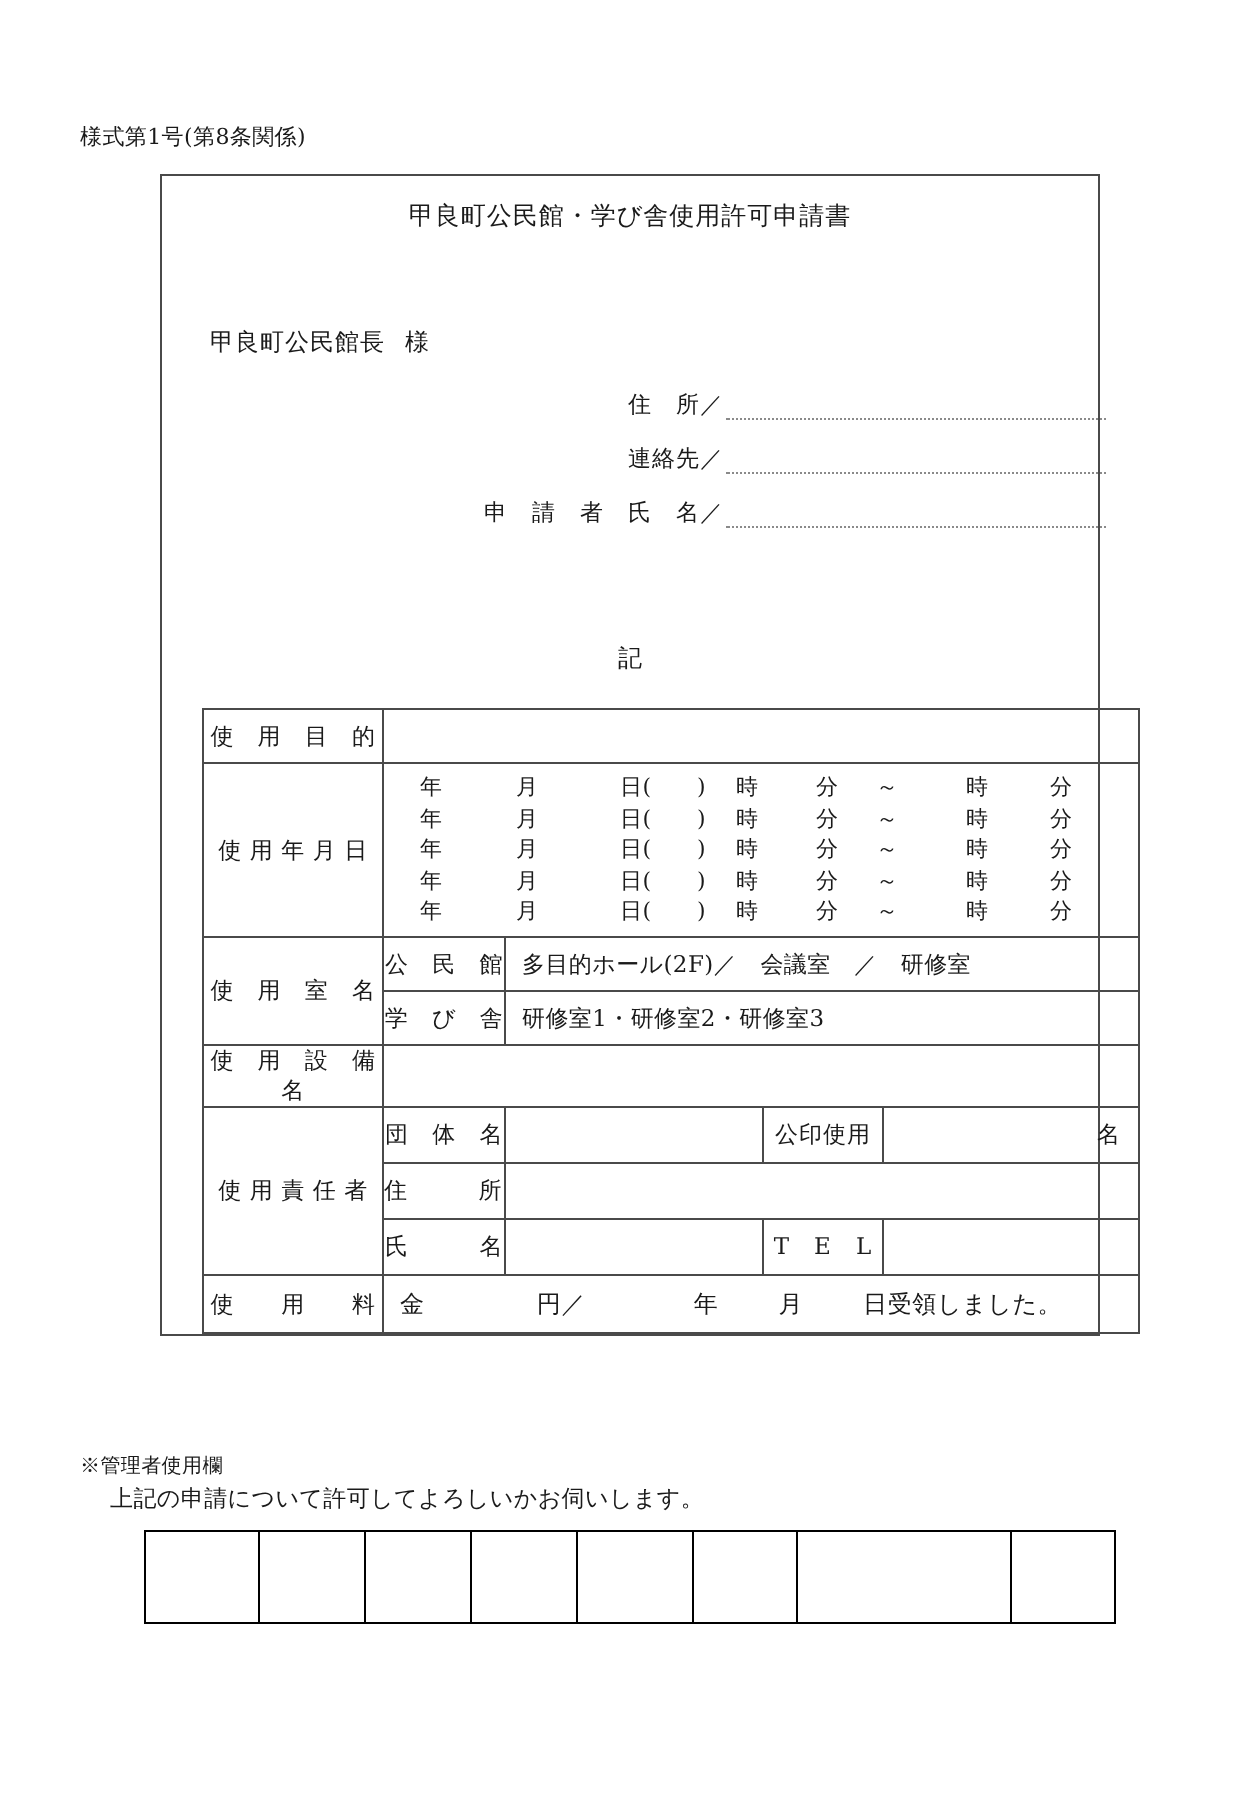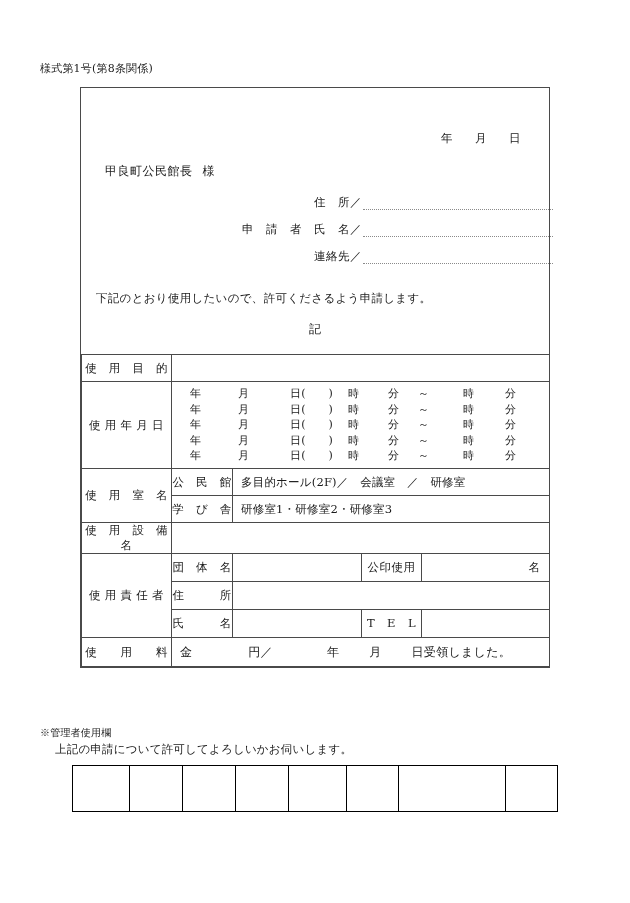--- a/index.html
+++ b/index.html
@@ -116,20 +116,21 @@
     width: 100%;
     text-align: center;
     font-size: 12px;
   }
 
   
   table.form-table {
     border-collapse: collapse;
     width: 100%;
     table-layout: fixed;
+    margin-left: 20px;
   }
   table.form-table td {
     border: 1px solid #4a4a4a;
     font-size: 11.5px;
     padding: 0;
     vertical-align: middle;
   }
   td.row-label {
     width: 90px;
     text-align: center;
@@ -139,21 +140,21 @@
   }
   td.sub-label {
     width: 61px;
     text-align: center;
     letter-spacing: 0.3px;
     padding: 0 5px;
     box-sizing: border-box;
   }
   .justify-label {
     display: flex;
-    justify-content: center;
+    justify-content: flex-start;
   }
   .justify-label > span { display: inline-block; }
 
   .cell-pad { padding: 3px 8px; }
 
   
   .r-purpose td { height: 26px; }
 
   
   .r-dates td { height: 86px; }
@@ -250,45 +251,42 @@
 </style>
 </head>
 <body>
 
 <div class="form-number">様式第1号(第8条関係)</div>
 
 <div class="main-box">
 
   <div class="head-region">
 
-
-    <div class="doc-date">
-      <span>年</span><span class="sp"></span><span>月</span><span class="sp"></span><span>日</span>
-    </div>
+    <div class="doc-title">甲良町公民館・学び舎使用許可申請書</div>
+
 
     <div class="addressee">
       <span>甲良町公民館長</span><span class="gap"></span><span>様</span>
     </div>
 
     <div class="applicant-block">
       <div class="app-line">
         <span class="lbl">住　所／</span>
         <span class="dotline"></span>
       </div>
       <div class="app-line">
+        <span class="lbl">連絡先／</span>
+        <span class="dotline"></span>
+      </div>
+      <div class="app-line">
         <span class="lbl">申　請　者　氏　名／</span>
         <span class="dotline"></span>
       </div>
-      <div class="app-line">
-        <span class="lbl">連絡先／</span>
-        <span class="dotline"></span>
-      </div>
     </div>
 
-    <div class="statement">下記のとおり使用したいので、許可くださるよう申請します。</div>
     <div class="ki-mark">記</div>
   </div>
 
   <table class="form-table">
     <colgroup>
       <col style="width:90px">
         <col style="width:61px">
         <col style="width:129px">
         <col style="width:60px">
         <col style="width:128px">

